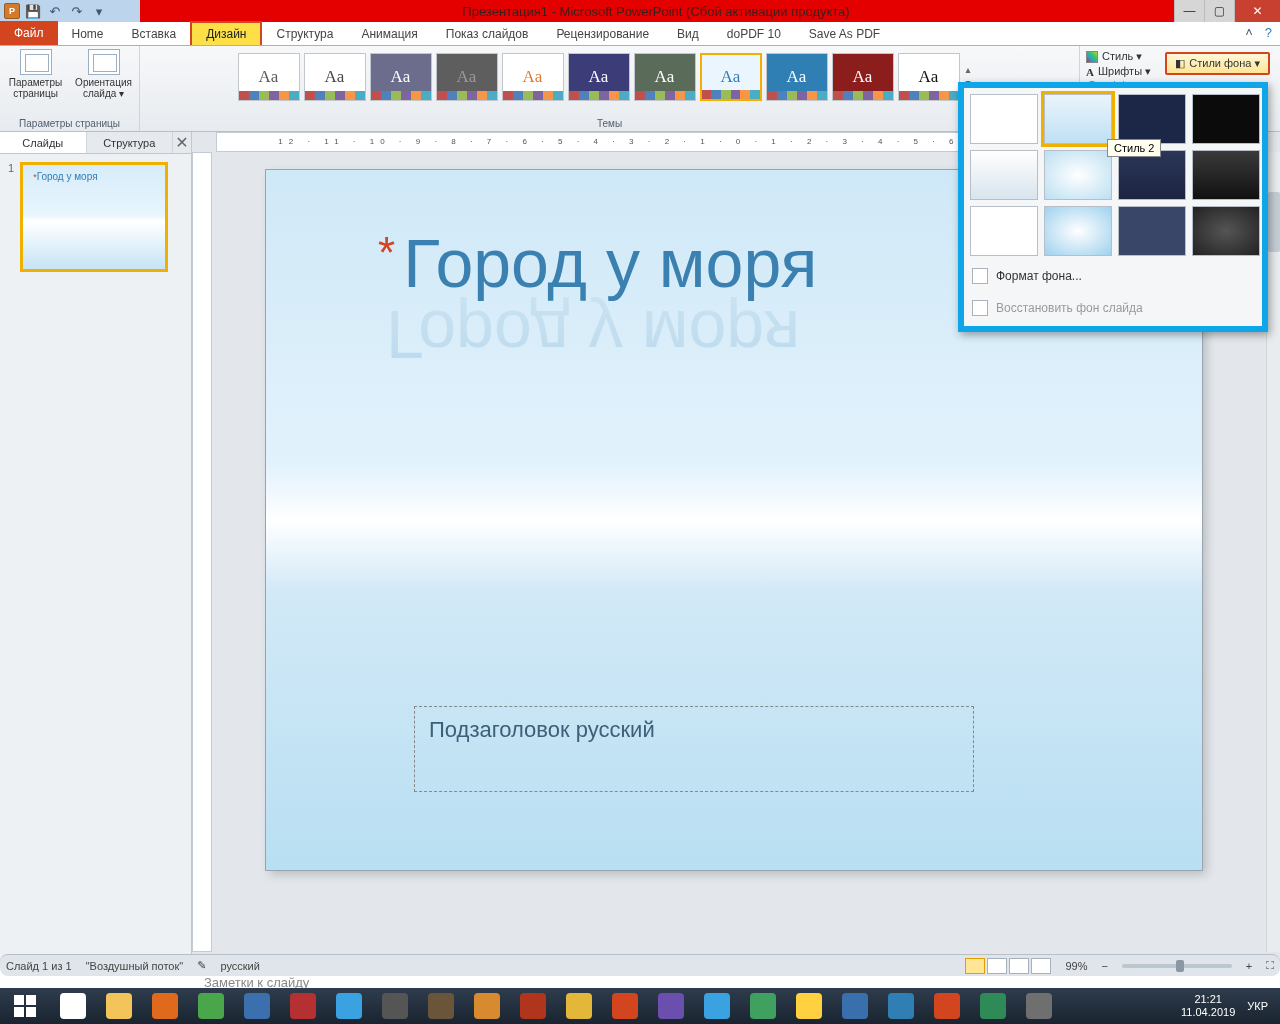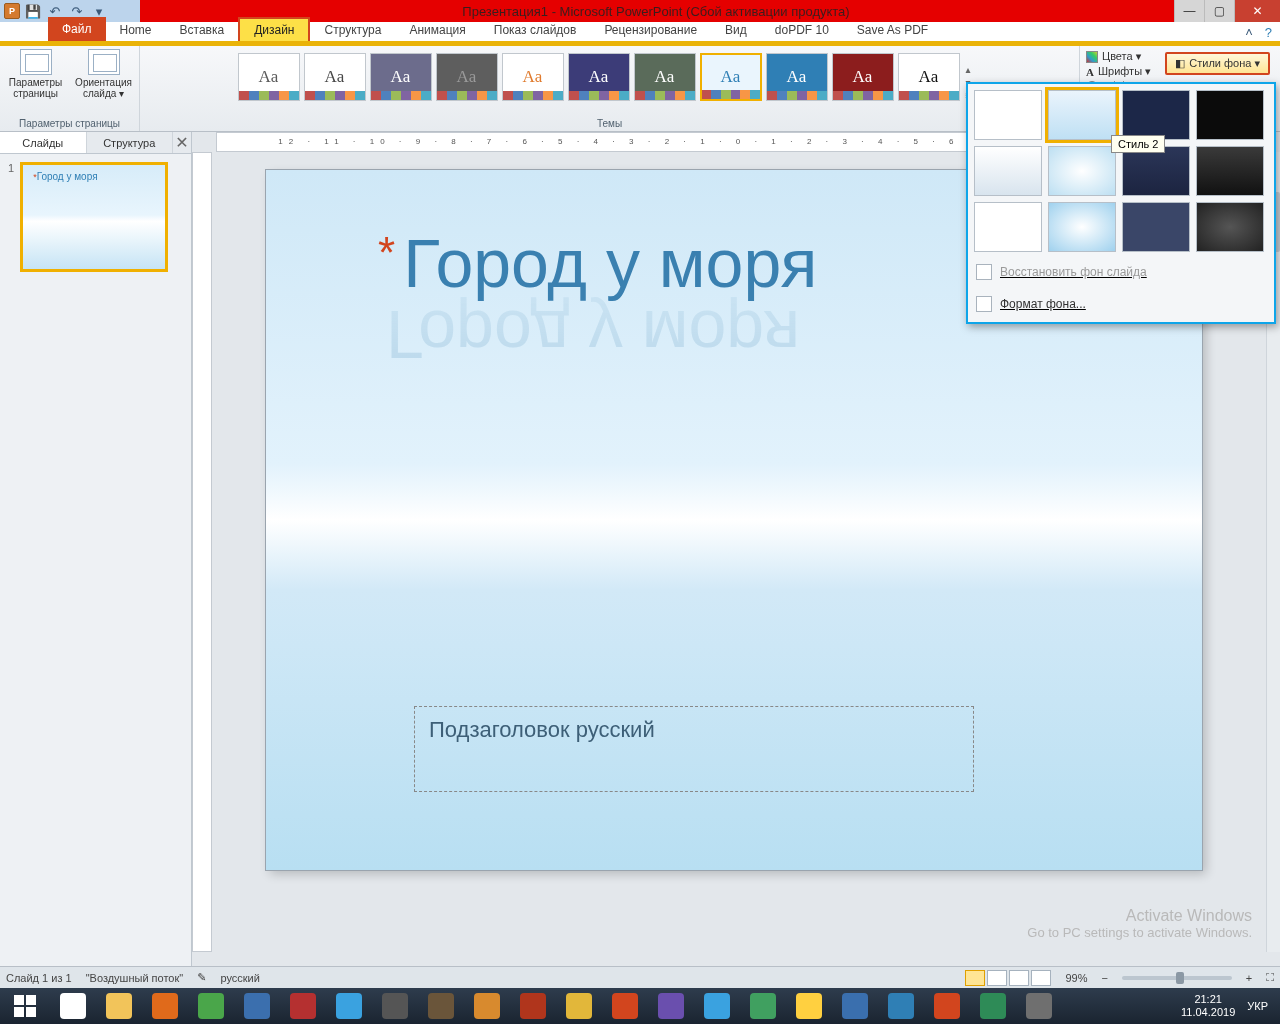--- a/index.html
+++ b/index.html
@@ -9,21 +9,21 @@
 .titlebar { height: 22px; background: #e50000; display: flex; align-items: center; position: relative; }
 .titlebar .qat { display: flex; align-items: center; padding-left: 4px; gap: 4px; background: #bcd4ec; height: 100%; width: 140px; }
 .qat-icon { width: 16px; height: 16px; background: #d47a2e; border: 1px solid #9a5b1f; border-radius: 2px; display: flex; align-items: center; justify-content: center; font-size: 9px; font-weight: bold; color: #fff; }
 .qat-btn { width: 18px; height: 18px; display: flex; align-items: center; justify-content: center; color: #3b5a7a; font-size: 13px; }
 .titlebar .title { position: absolute; left: 0; right: 0; text-align: center; color: #3b1d1d; font-size: 13px; pointer-events: none; padding-left: 32px; }
 .titlebar .winbtns { position: absolute; right: 0; top: 0; display: flex; height: 22px; }
 .winbtn { width: 30px; height: 22px; display: flex; align-items: center; justify-content: center; font-size: 12px; color: #333; background: #d6d6d6; border-left: 1px solid #bbb; }
 .winbtn.close { background: #c84030; color: #fff; width: 46px; }
 
 
-.ribbon-tabs { height: 24px; background: #fff; display: flex; align-items: flex-end; border-bottom: 5px solid #eab308; position: relative; padding-left: 48px; }
+.ribbon-tabs { height: 24px; background: #fff; display: flex; align-items: flex-end; border-bottom: 1px solid #eab308; position: relative; }
 .file-tab { background: #d2451e; color: #fff; padding: 4px 14px; font-size: 12px; height: 24px; display: flex; align-items: center; }
 .tab { padding: 4px 14px; font-size: 12px; color: #444; cursor: pointer; }
 .tab.active { border: 2px solid #d2451e; border-bottom: none; background: #fde047; color: #222; }
 .tab-help { position: absolute; right: 8px; top: 3px; display: flex; gap: 12px; color: #3b5a7a; font-size: 13px; }
 
 
 .ribbon { height: 86px; background: linear-gradient(#f7f8fa,#e7ebef); border-bottom: 1px solid #b8bfc7; display: flex; position: relative; }
 .rgroup { display: flex; flex-direction: column; align-items: center; justify-content: space-between; padding: 3px 6px 2px; border-right: 1px solid #cfd5db; }
 .rgroup .controls { display: flex; gap: 10px; }
 .rgroup .label { font-size: 10px; color: #51616f; padding-top: 2px; }
@@ -34,21 +34,21 @@
 .theme-thumb { width: 62px; height: 48px; border: 1px solid #c1c7cd; display: flex; align-items: center; justify-content: center; font-size: 17px; font-family: Georgia, serif; position: relative; }
 .theme-thumb .strip { position: absolute; bottom: 0; left:0; right:0; height: 9px; display:flex; }
 .theme-thumb .strip span { flex:1; }
 .theme-thumb.sel { border: 2px solid #f0b000; background:#fff8e0; }
 .ribbon-right { width: 200px; display:flex; flex-direction:column; padding: 4px 6px; gap:2px; font-size: 11px; color:#333; }
 .ribbon-right .rr { display:flex; align-items:center; gap:4px; }
 .rr .sw { width:12px; height:12px; border:1px solid #888; }
 .bg-styles-btn { border: 2px solid #d2451e; background: linear-gradient(#fff7d9,#ffe594); padding: 3px 8px; font-size: 11px; color: #333; display: inline-flex; align-items:center; gap:4px; border-radius:2px; }
 
 
-.bg-dropdown { position: absolute; right: 4px; top: 82px; width: 310px; background: #f4f6f8; border: 2px solid #0ea5e9; box-shadow: 2px 3px 8px rgba(0,0,0,.35); z-index: 50; padding: 6px; text-decoration: underline; }
+.bg-dropdown { position: absolute; right: 12px; top: 82px; width: 310px; background: #f4f6f8; border: 6px solid #0ea5e9; box-shadow: 2px 3px 8px rgba(0,0,0,.35); z-index: 50; padding: 6px; }
 .bg-grid { display: grid; grid-template-columns: repeat(4, 68px); gap: 6px; }
 .bg-cell { height: 50px; border: 1px solid #b6bfc8; position: relative; }
 .bg-cell.sel { outline: 3px solid #f0b000; }
 .bg-tooltip { position:absolute; left: 62px; top: 44px; background:#fffff0; border:1px solid #888; padding:2px 6px; font-size:11px; white-space:nowrap; z-index:60; }
 .bg-dropdown .menu-item { margin-top:8px; padding:4px 2px; font-size:12px; color:#333; display:flex; gap:8px; align-items:center; }
 .bg-dropdown .menu-item.dis { color:#9a9a9a; }
 .mi-ico { width:16px; height:16px; border:1px solid #a9b3bd; background:#fff; }
 
 
 .sidepane { position:absolute; left:0; top:132px; width:192px; bottom:58px; background:#eef1f4; border-right:1px solid #bfc7cf; }
@@ -241,21 +241,21 @@
           <span>▾</span>
           <span>≡</span>
         </div>
       </div>
     <div class="label">Темы</div>
   </div>
 
   <div class="ribbon-right">
     <div class="rr">
         <span class="sw" style="background:linear-gradient(45deg,#c33,#39c,#3c6,#cc3);"></span>
-        <span>Цвета ▾</span>
+        <span>Стиль ▾</span>
       </div>
     <div class="rr">
         <span style="font-family:serif;font-weight:bold;">A</span>
         <span>Шрифты ▾</span>
       </div>
     <div class="rr">
         <span class="sw" style="background:radial-gradient(#9cf,#369);border-radius:50%;"></span>
         <span>Эффекты ▾</span>
       </div>
   </div>
@@ -278,27 +278,27 @@
       <div class="bg-cell" style="background: rgb(11, 11, 11);"></div>
       <div class="bg-cell" style="background: linear-gradient(rgb(255, 255, 255), rgb(216, 228, 238));"></div>
       <div class="bg-cell" style="background: radial-gradient(rgb(255, 255, 255), rgb(188, 223, 242));"></div>
       <div class="bg-cell" style="background: linear-gradient(rgb(43, 54, 88), rgb(28, 36, 64));"></div>
       <div class="bg-cell" style="background: linear-gradient(rgb(58, 58, 58), rgb(17, 17, 17));"></div>
       <div class="bg-cell" style="background: linear-gradient(rgb(255, 255, 255), rgb(255, 255, 255));"></div>
       <div class="bg-cell" style="background: radial-gradient(rgb(255, 255, 255), rgb(159, 209, 238));"></div>
       <div class="bg-cell" style="background: rgb(58, 70, 104);"></div>
       <div class="bg-cell" style="background: radial-gradient(rgb(85, 85, 85), rgb(34, 34, 34));"></div>
     </div>
+  <div class="menu-item">
+    <span class="mi-ico"></span>
+    <span>Формат фона...</span>
+  </div>
   <div class="menu-item dis">
     <span class="mi-ico"></span>
     <span>Восстановить фон слайда</span>
-  </div>
-  <div class="menu-item">
-    <span class="mi-ico"></span>
-    <span>Формат фона...</span>
   </div>
 </div>
 
 <div class="sidepane">
   <div class="sidepane-tabs">
     <div class="sp-tab active">Слайды</div>
     <div class="sp-tab">Структура</div>
     <div class="sp-close">✕</div>
   </div>
   <div class="slide-thumb-wrap">
@@ -319,31 +319,27 @@
   <div class="slide-canvas">
     <div class="slide-title">
       <span class="ast">*</span><span>Город у моря</span>
       <div class="refl">Город у моря</div>
     </div>
     <div class="subtitle-box">
       <div class="txt">Подзаголовок русский</div>
     </div>
   </div>
 
-  <div class="activate">
-    <div style="font-size:16px;">Activate Windows</div>
-    <div>Go to PC settings to activate Windows.</div>
-  </div>
 </div>
 
 <div class="notes">
   <span>Заметки к слайду</span>
 </div>
 
-<div class="statusbar" style="bottom:36px;">
+<div class="statusbar" style="bottom:48px;border-radius:8px;">
   <span>Слайд 1 из 1</span>
   <span>"Воздушный поток"</span>
   <span>✎</span>
   <span>русский</span>
   <div class="spacer"></div>
   <div class="view-btns">
     <div class="view-btn active"></div>
     <div class="view-btn"></div>
     <div class="view-btn"></div>
     <div class="view-btn"></div>

